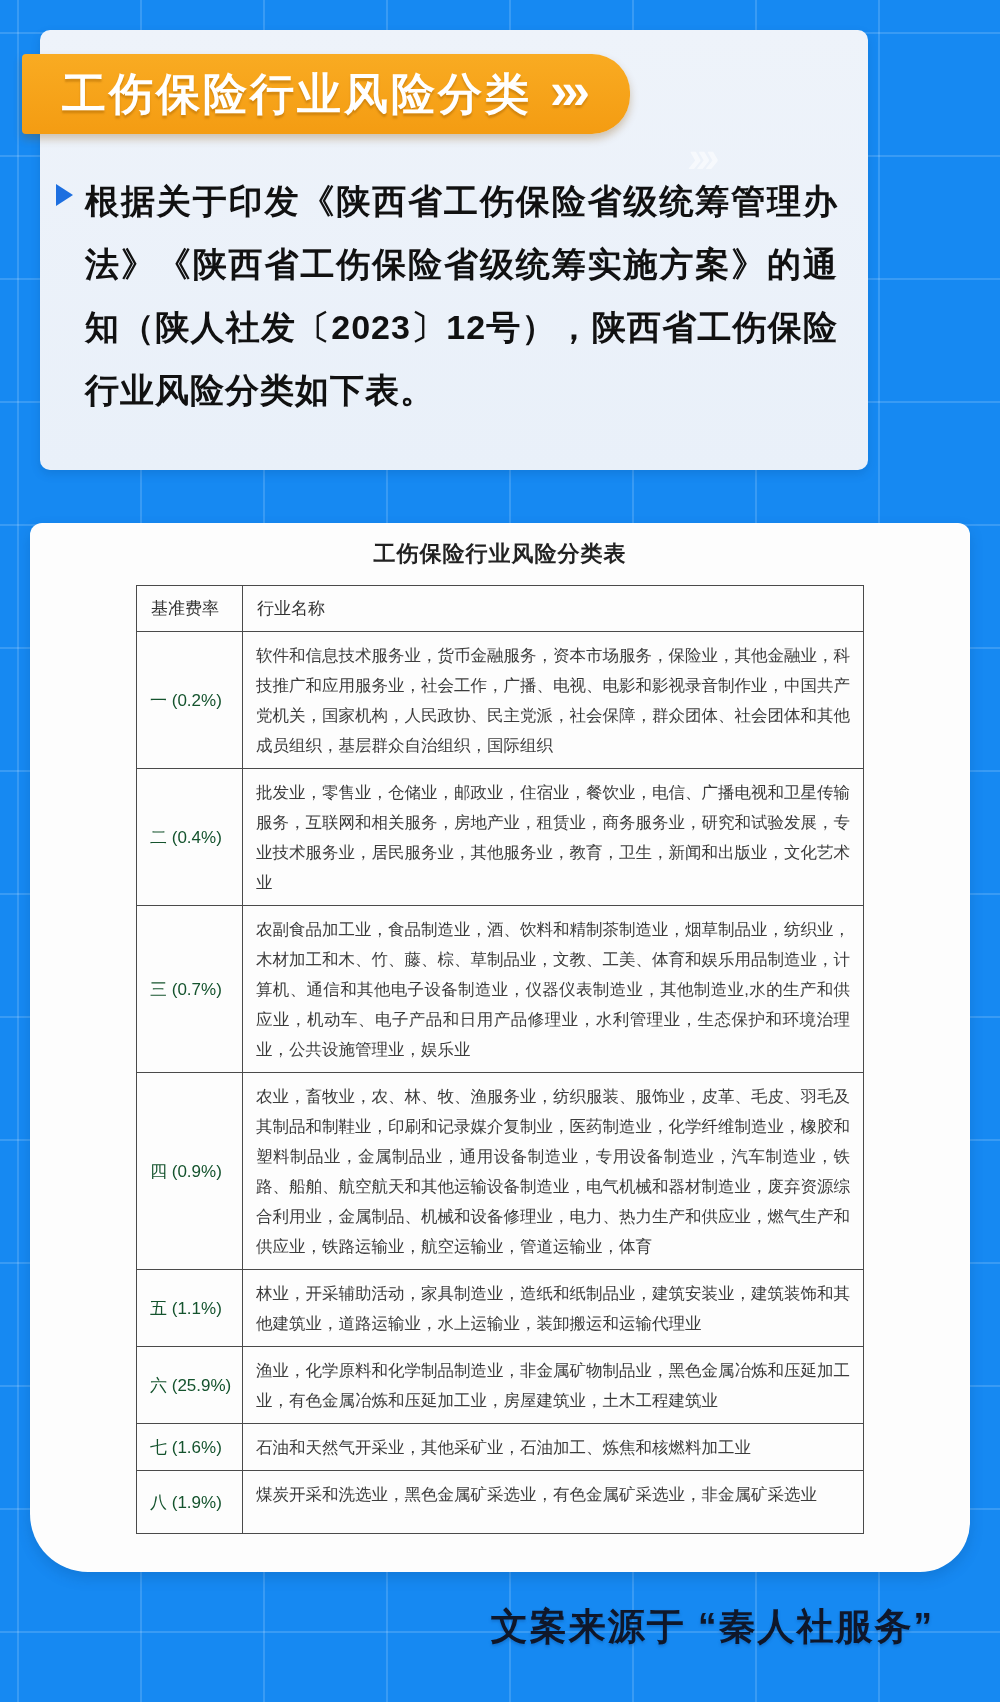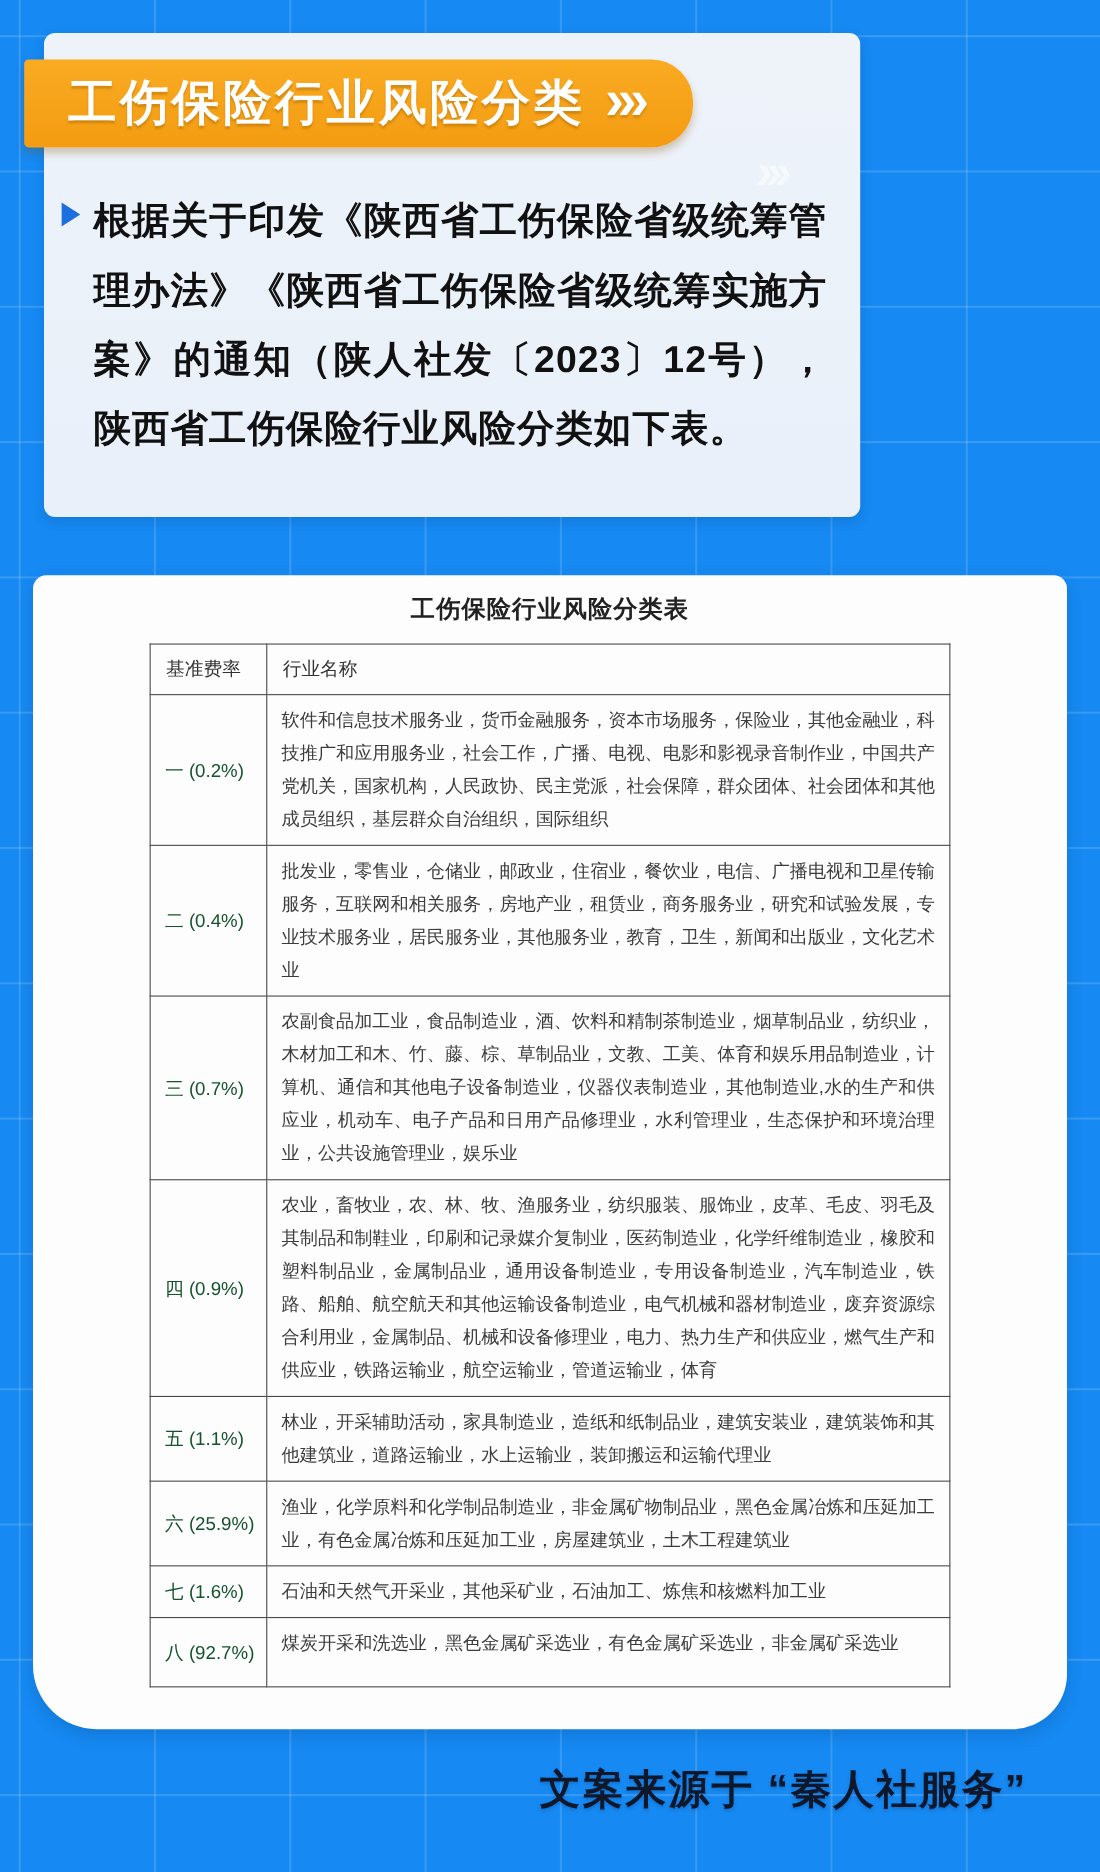--- a/index.html
+++ b/index.html
@@ -11,21 +11,21 @@
     background-image:
       linear-gradient(rgba(255,255,255,.15) 2px, transparent 2px),
       linear-gradient(90deg, rgba(255,255,255,.15) 2px, transparent 2px);
     background-size:123px 123px;
     background-position:17px 32px;
     overflow:hidden;
   }
 
   
   .top-card {
-    position:absolute; left:40px; top:30px; width:742px; height:440px;
+    position:absolute; left:40px; top:30px; width:828px; height:440px;
     background:linear-gradient(180deg,#eef3fa 0%,#e9f0f9 100%);
     border-radius:10px;
     box-shadow:0 4px 10px rgba(6,60,120,.18);
   }
 
   
   .banner {
     position:absolute; left:22px; top:54px; height:80px;
     padding:0 46px 0 40px;
     background:linear-gradient(180deg,#f9ab22 0%,#f49c12 100%);
@@ -158,20 +158,20 @@
       </tr>
       <tr>
         <td class="rate">六 (25.9%)</td>
         <td class="industries">渔业，化学原料和化学制品制造业，非金属矿物制品业，黑色金属冶炼和压延加工业，有色金属冶炼和压延加工业，房屋建筑业，土木工程建筑业</td>
       </tr>
       <tr>
         <td class="rate">七 (1.6%)</td>
         <td class="industries">石油和天然气开采业，其他采矿业，石油加工、炼焦和核燃料加工业</td>
       </tr>
       <tr class="tall">
-        <td class="rate">八 (92.7%)</td>
+        <td class="rate">八 (1.9%)</td>
         <td class="industries">煤炭开采和洗选业，黑色金属矿采选业，有色金属矿采选业，非金属矿采选业</td>
       </tr>
     </tbody>
   </table>
 </div>
 
 <div class="footer-source">文案来源于 “秦人社服务”</div>
 
 </body></html>

